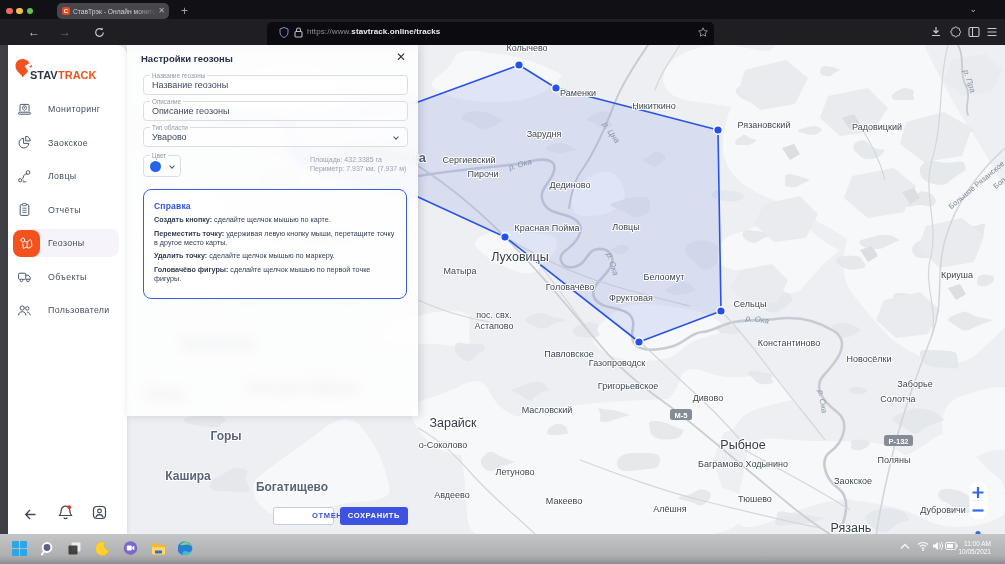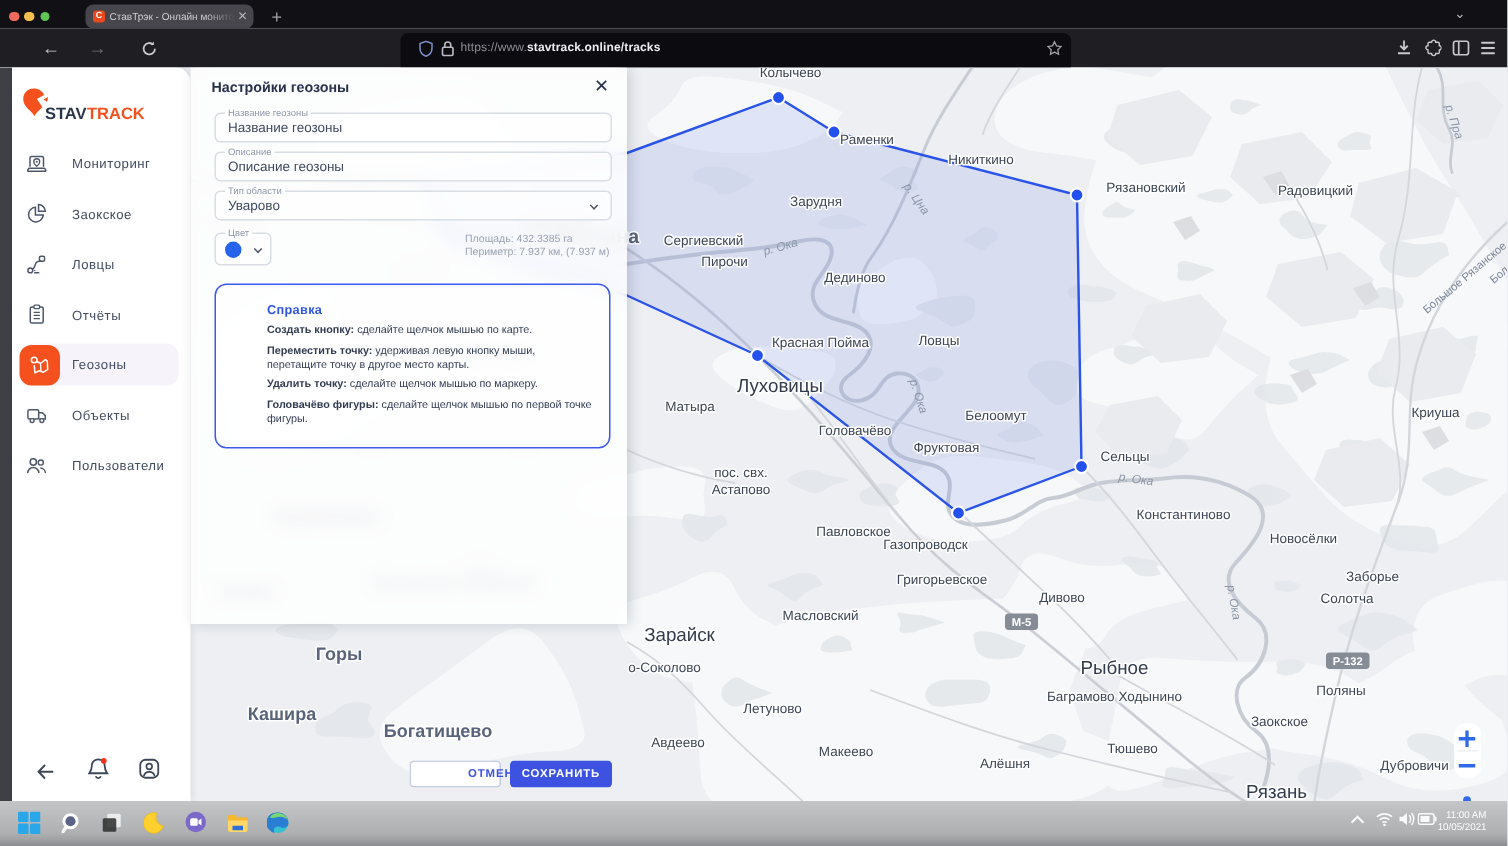--- a/index.html
+++ b/index.html
@@ -39,21 +39,21 @@
 
   
   #panel { position:absolute; left:127px; top:0; width:291px; height:371px; background:rgba(255,255,255,.84); backdrop-filter:blur(6px); box-shadow:2px 0 8px rgba(40,50,80,.18); }
   #ptitle { position:absolute; left:14px; top:7.5px; font-size:9.5px; font-weight:bold; color:#273149; letter-spacing:0; }
   #pclose { position:absolute; left:269px; top:5px; font-size:12px; color:#2b3447; }
   .fld { position:absolute; left:16px; width:265px; height:20px; border:1px solid #d9dde4; border-radius:4px; background:rgba(255,255,255,.55); }
   .fld .lab { position:absolute; left:6px; top:-4px; font-size:6.3px; color:#8d96a8; background:#fff; padding:0 2px; line-height:7px; }
   .fld .val { position:absolute; left:8px; top:50%; transform:translateY(-50%); font-size:9px; color:#3f4a5e; }
   .fld .car { position:absolute; right:9px; top:7px; width:4px; height:4px; border-right:1px solid #4b5366; border-bottom:1px solid #4b5366; transform:rotate(45deg); }
   #area { position:absolute; left:183px; top:110px; font-size:7px; color:#9aa2b2; line-height:9px; }
-  #help { position:absolute; left:16px; top:144px; width:264px; height:110px; border:1px solid #3d5be8; border-radius:8px; background:rgba(255,255,255,.5);padding-left:24px; }
+  #help { position:absolute; left:16px; top:144px; width:264px; height:110px; border:1px solid #3d5be8; border-radius:8px; background:rgba(255,255,255,.5); }
   #help .htitle { font-size:8.5px; font-weight:bold; color:#2f55e0; margin:11px 0 4px 10px; letter-spacing:.2px; }
   #help p { font-size:7.2px; color:#333d52; margin:0 10px 4.5px 10px; line-height:9px; }
   .btn { position:absolute; top:462px; height:18px; border-radius:3px; font-size:7.6px; font-weight:bold; letter-spacing:.6px; text-align:center; line-height:18px; }
   #btncancel { left:146px; width:61px; background:#fff; border:1px solid #c6cde0; color:#3d52e0; line-height:16px;padding-left:38px; }
   #btnsave { left:213px; width:68px; background:#3d52e0; color:#fff; }
 
   
   #taskbar { position:absolute; left:0; top:534px; width:1005px; height:30px; background:linear-gradient(180deg,#c3c5c7 0%,#aeb0b2 70%,#a0a2a4 85%,#898b8e 100%); }
   .tbi { position:absolute; top:7px; width:15px; height:15px; }
   #clock { position:absolute; right:14px; top:6px; text-align:right; color:#fdfdfd; font-size:6.5px; line-height:8px; }

